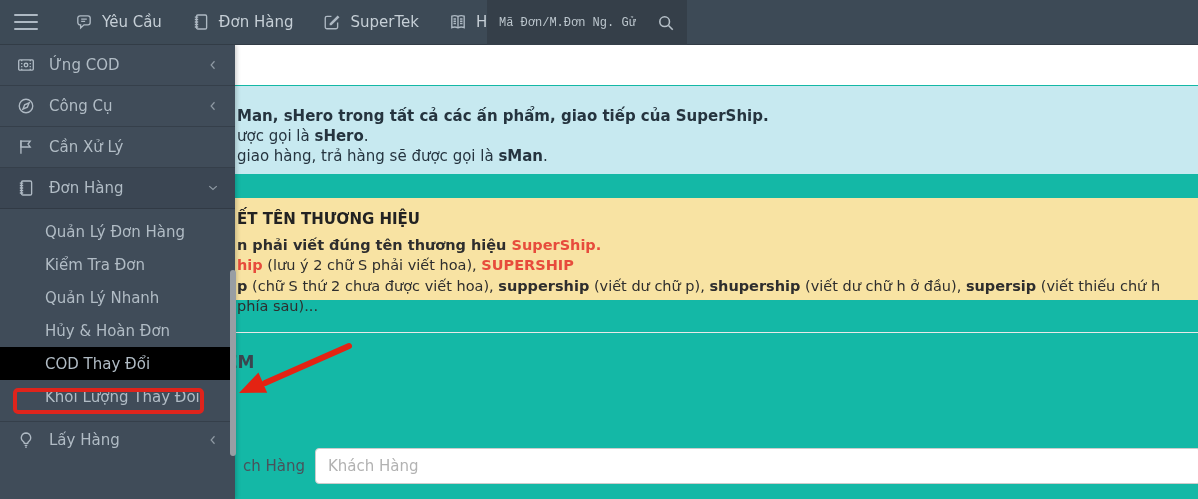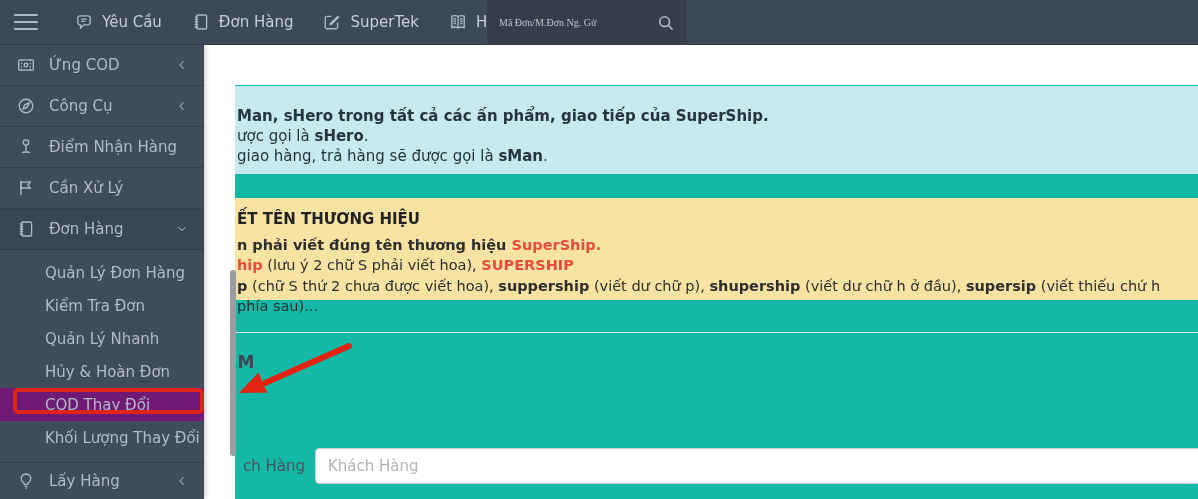--- a/index.html
+++ b/index.html
@@ -13,36 +13,36 @@
             display:flex; align-items:center; color:#c6cfd6; font-size:15px; z-index:30; }
   .hamburger { width:24px; height:16px; margin-left:14px; display:flex; flex-direction:column;
                justify-content:space-between; cursor:pointer; }
   .hamburger span { display:block; height:2px; background:#aeb9c3; border-radius:1px; }
   .topnav { display:flex; align-items:center; margin-left:22px; }
   .topnav-item { display:flex; align-items:center; gap:9px; padding:0 15px; height:45px; cursor:pointer; }
   .topnav-item svg { display:block; }
   .top-search { position:absolute; left:487px; top:0; width:200px; height:45px;
                 background:#353f49; display:flex; align-items:center; padding:0 12px; }
   .top-search input { flex:1; background:transparent; border:none; outline:none;
-                      color:#f97316; font-size:10px; font-family:Liberation Serif, serif; min-width:0; }
+                      color:#f97316; font-size:12px; font-family:Liberation Mono, monospace; min-width:0; }
   .top-search input::placeholder { color:#bcc6cd; }
   .top-search svg { flex:none; margin-left:6px; }
 
   
-  .sidebar { position:absolute; left:0; top:45px; width:204px; height:454px;
+  .sidebar { position:absolute; left:0; top:45px; width:235px; height:454px;
              background:#404c59; color:#b1bcc5; font-size:15px; z-index:20;
              box-shadow:2px 0 4px rgba(0,0,0,0.18); }
   .side-item { height:41px; display:flex; align-items:center; padding:0 16px;
                border-bottom:1px solid rgba(0,0,0,0.16); cursor:pointer; }
   .side-item .s-ico { width:20px; margin-right:13px; display:flex; justify-content:center; }
   .side-item .s-label { flex:1; }
   .side-item.expanded { background:#3b4653; }
   .submenu { padding:6px 0 8px; }
   .sub-item { height:33px; display:flex; align-items:center; padding-left:45px; cursor:pointer; }
-  .sub-item.active { background:#701a75; }
+  .sub-item.active { background:#000000; }
   .side-bottom { height:37px; display:flex; align-items:center; padding:4px 16px;
                  border-top:1px solid rgba(0,0,0,0.16); cursor:pointer; }
   .side-bottom .s-ico { width:20px; margin-right:13px; display:flex; justify-content:center; }
   .side-bottom .s-label { flex:1; }
 
   
   .main { position:absolute; left:235px; top:45px; right:0; height:454px; background:#14b8a6; overflow:hidden;margin-top:40px; }
   .notice-blue { position:absolute; left:0; right:0; top:1px; height:88px; background:#c7e9f0;
                  color:#25343f; font-size:15px; line-height:20px; padding:20px 15px 0 2px; }
   .notice-blue .b { font-weight:bold; }
@@ -176,30 +176,20 @@
       </svg>
     </span>
     <span class="s-label">Công Cụ</span>
     <svg width="12" height="12" viewBox="0 0 16 16" fill="none" stroke="#8f9aa4" stroke-width="1.6">
         <path d="M10 3L5.5 8 10 13"></path>
       </svg>
   </div>
   <div class="side-item">
     <span class="s-ico">
       <svg width="18" height="18" viewBox="0 0 16 16" fill="none" stroke="#aeb9c3" stroke-width="1.2">
-        <circle cx="8" cy="4" r="2.4"></circle>
-          <path d="M8 6.4v5.6"></path>
-          <path d="M4.5 13.2c1-1 6-1 7 0"></path>
-      </svg>
-    </span>
-    <span class="s-label">Điểm Nhận Hàng</span>
-  </div>
-  <div class="side-item">
-    <span class="s-ico">
-      <svg width="18" height="18" viewBox="0 0 16 16" fill="none" stroke="#aeb9c3" stroke-width="1.2">
         <path d="M3.5 2v12"></path>
           <path d="M3.5 2.8h8.2L9.8 5.4l1.9 2.6H3.5z"></path>
       </svg>
     </span>
     <span class="s-label">Cần Xử Lý</span>
   </div>
   <div class="side-item expanded">
     <span class="s-ico">
       <svg width="18" height="18" viewBox="0 0 16 16" fill="none" stroke="#aeb9c3" stroke-width="1.2">
         <rect x="4" y="1.8" width="9" height="12.4" rx="1.2"></rect>

